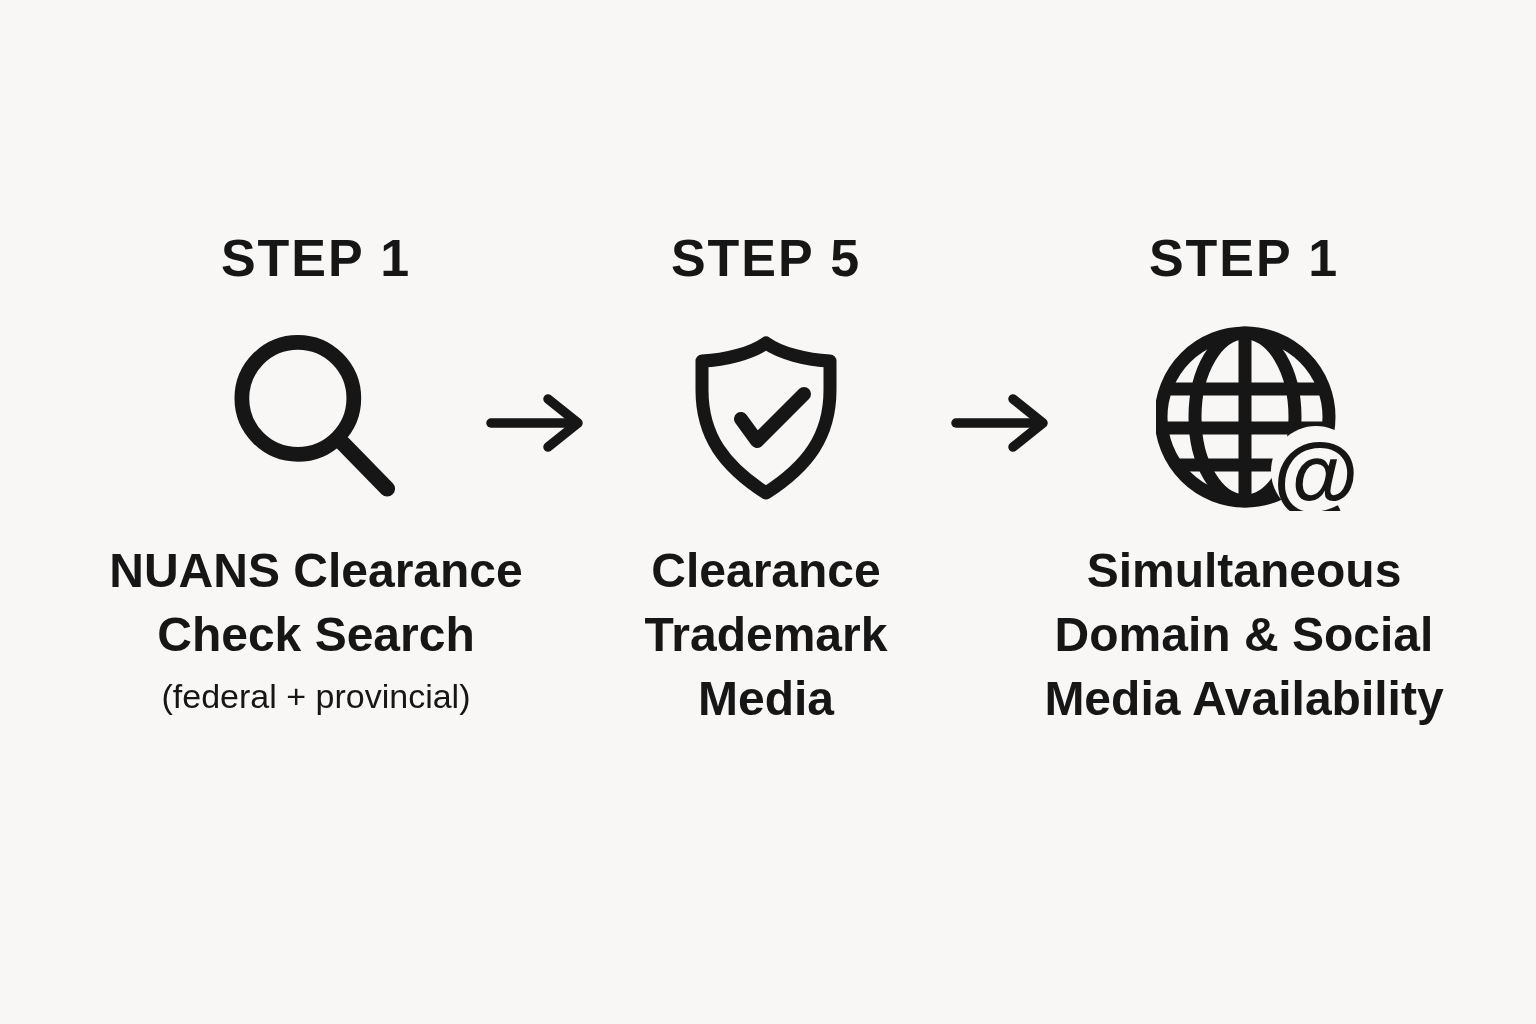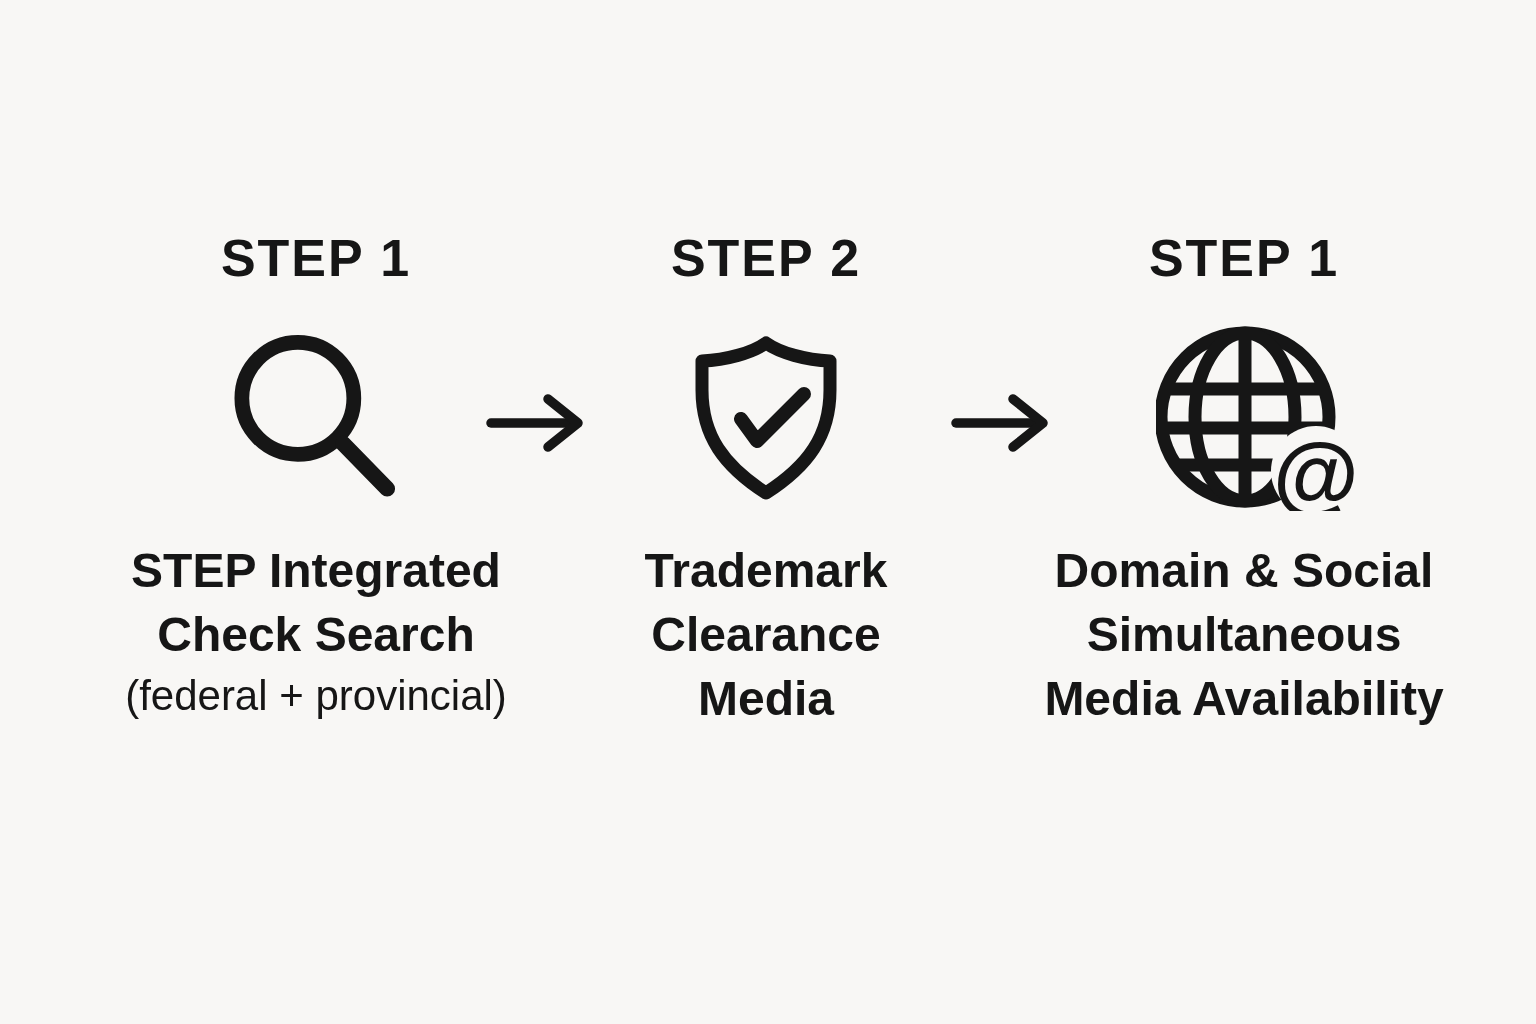--- a/index.html
+++ b/index.html
@@ -40,21 +40,21 @@
     justify-content: center;
   }
   .step-label {
     margin-top: 31px;
     font-size: 48px;
     line-height: 64px;
     font-weight: 600;
     white-space: nowrap;
   }
   .step-sub-label {
-    font-size: 42px;
+    font-size: 34px;
     line-height: 58px;
     font-weight: 400;
     white-space: nowrap;
   }
   .arrow {
     position: absolute;
     top: 391px;
   }
   #arrow-1 { left: 486px; }
   #arrow-2 { left: 951px; }
@@ -73,46 +73,46 @@
     <h2 class="step-title">STEP 1</h2>
     <div class="icon-row">
       <svg width="165" height="168" viewBox="0 0 168 170">
         <g fill="none" stroke="#161616">
           <circle cx="65" cy="65" r="57" stroke-width="15"></circle>
           <line x1="111" y1="111" x2="156" y2="157" stroke-width="16" stroke-linecap="round"></line>
         </g>
       </svg>
     </div>
     <div class="step-label">
-      <div>STEP Integrated</div>
+      <div>NUANS Clearance</div>
       <div>Check Search</div>
     </div>
     <div class="step-sub-label">(federal + provincial)</div>
   </section>
 
   <svg class="arrow" id="arrow-1" width="100" height="64" viewBox="0 0 100 64">
     <g fill="none" stroke="#161616" stroke-width="9.5" stroke-linecap="round" stroke-linejoin="round">
       <line x1="5" y1="32" x2="88" y2="32"></line>
       <polyline points="62,8 92,32 62,56"></polyline>
     </g>
   </svg>
 
   <section class="step" id="step-2">
-    <h2 class="step-title">STEP 2</h2>
+    <h2 class="step-title">STEP 5</h2>
     <div class="icon-row">
       <svg width="148" height="168" viewBox="0 0 148 168">
         <g fill="none" stroke="#161616">
           <path d="M74 9 C 60 19, 34 26, 10 27 L10 56 C 10 102, 32 132, 74 159 C 116 132, 138 102, 138 56 L138 27 C 114 26, 88 19, 74 9 Z" stroke-width="13" stroke-linejoin="round"></path>
           <polyline points="49,85 65,107 112,60" stroke-width="14" stroke-linecap="round" stroke-linejoin="round"></polyline>
         </g>
       </svg>
     </div>
     <div class="step-label">
+      <div>Clearance</div>
       <div>Trademark</div>
-      <div>Clearance</div>
       <div>Media</div>
     </div>
   </section>
 
   <svg class="arrow" id="arrow-2" width="100" height="64" viewBox="0 0 100 64">
     <g fill="none" stroke="#161616" stroke-width="9.5" stroke-linecap="round" stroke-linejoin="round">
       <line x1="5" y1="32" x2="88" y2="32"></line>
       <polyline points="62,8 92,32 62,56"></polyline>
     </g>
   </svg>
@@ -127,19 +127,19 @@
           <line x1="89" y1="8" x2="89" y2="174"></line>
           <line x1="10" y1="63" x2="168" y2="63"></line>
           <line x1="6" y1="102" x2="172" y2="102"></line>
           <line x1="20" y1="139" x2="158" y2="139"></line>
         </g>
         <circle cx="160" cy="145" r="45" fill="#f8f7f5"></circle>
         <text x="160" y="147" text-anchor="middle" dominant-baseline="central" font-family="Liberation Sans, sans-serif" font-size="88" font-weight="700" fill="#161616">@</text>
       </svg>
     </div>
     <div class="step-label">
+      <div>Simultaneous</div>
       <div>Domain &amp; Social</div>
-      <div>Simultaneous</div>
       <div>Media Availability</div>
     </div>
   </section>
 
 </div>
 
 </body></html>

